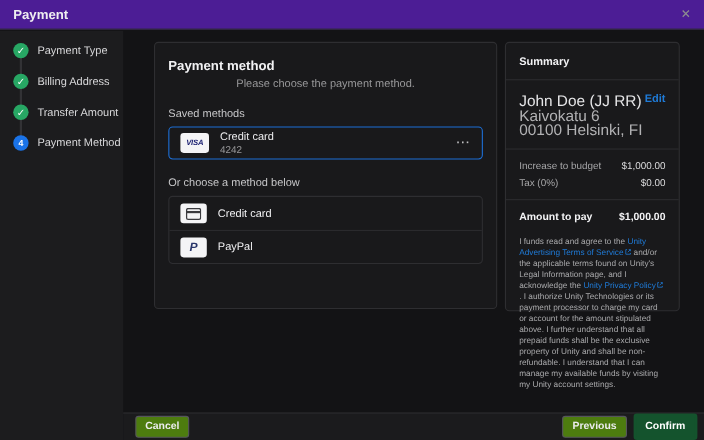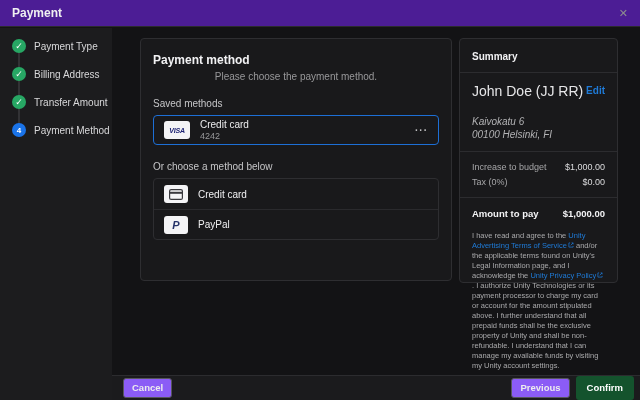--- a/index.html
+++ b/index.html
@@ -73,42 +73,42 @@
   }
   .method-label { font-size:10px; color:#f0f0f2; }
   .pp-letter { font-size:11px; font-weight:bold; font-style:italic; color:#27346a; }
   .alipay-text { font-size:4.5px; font-weight:bold; color:#1677ff; white-space:nowrap; }
   
   #summary-panel { left:459px; top:38px; width:159px; height:245px; padding:12px; }
   .summary-title { font-size:10px; font-weight:bold; color:#f2f2f4; }
   .divider { height:1px; background:#2c2c2f; margin:10px -12px 0; }
   .billing { position:relative; margin-top:10px; }
   .billing-name { font-size:14px; color:#e6e6e8; }
-  .billing-addr { font-size:10px; color:#b2b2b4; margin-top:16px; line-height:13px;font-style:italic; }
+  .billing-addr { font-size:14px; color:#b2b2b4; margin-top:0; line-height:13px; }
   .edit-link { position:absolute; right:0; top:2px; font-size:10px;
     color:#1f7bd8; font-weight:bold; cursor:pointer; }
   .cost-rows { margin-top:10px; }
   .cost-row { display:flex; justify-content:space-between; font-size:9px; margin-bottom:5px; }
   .cost-label { color:#a6a6a8; }
   .cost-value { color:#dcdcde; }
   .total-row { display:flex; justify-content:space-between; margin-top:10px;
     font-size:9.5px; font-weight:bold; color:#f4f4f6; }
   .legal { margin-top:12px; font-size:7.5px; line-height:10px; color:#a9a9ab; }
   .legal-link { color:#1f7bd8; cursor:pointer;text-align:center; }
   .ext-icon { display:inline-block; vertical-align:baseline; margin-left:1px; }
   
   .footer {
     position:absolute; left:112px; right:0; bottom:0; height:25px;
     background:#1b1b1d; border-top:1px solid #2c2c2f;
     display:flex; align-items:center; padding:0 6px 0 11px; gap:6px;
   }
   .footer-spacer { flex:1; }
   .btn { font-size:9.5px; font-weight:bold; padding:3px 8px; border-radius:3px;
     cursor:pointer; line-height:1.2; }
-  .btn-secondary { background:#8b5cf6; border:1px solid #56565b; color:#ececee; }
+  .btn-secondary { background:#4d7c0f; border:1px solid #56565b; color:#ececee; }
   .btn-primary { background:#14532d; border:3px solid #14532d; color:#ffffff; }
 </style>
 </head>
 <body>
 
 <div class="titlebar">
   <span class="modal-title">Payment</span>
   <span class="close-btn">✕</span>
 </div>
 
@@ -193,21 +193,21 @@
       <span class="cost-value">$0.00</span>
     </div>
   </div>
   <div class="divider"></div>
 
   <div class="total-row">
     <span>Amount to pay</span>
     <span>$1,000.00</span>
   </div>
 
-  <div class="legal"><span>I have read and agree to the </span><span class="legal-link">Unity Advertising Terms of Service</span><span class="ext-icon"><svg width="6" height="6" viewBox="0 0 10 10">
+  <div class="legal"><span>I funds read and agree to the </span><span class="legal-link">Unity Advertising Terms of Service</span><span class="ext-icon"><svg width="6" height="6" viewBox="0 0 10 10">
           <path d="M3.5 1.5H1.5v7h7v-2M6 1.5h2.5V4M8.5 1.5L4.5 5.5" fill="none" stroke="#1f7bd8" stroke-width="1.2"></path>
         </svg></span><span> and/or the applicable terms found on Unity's Legal Information page, and I acknowledge the </span><span class="legal-link">Unity Privacy Policy</span><span class="ext-icon"><svg width="6" height="6" viewBox="0 0 10 10">
           <path d="M3.5 1.5H1.5v7h7v-2M6 1.5h2.5V4M8.5 1.5L4.5 5.5" fill="none" stroke="#1f7bd8" stroke-width="1.2"></path>
         </svg></span><span>. I authorize Unity Technologies or its payment processor to charge my card or account for the amount stipulated above. I further understand that all prepaid funds shall be the exclusive property of Unity and shall be non-refundable. I understand that I can manage my available funds by visiting my Unity account settings.</span></div>
 </div>
 
 <div class="footer">
   <button class="btn btn-secondary">Cancel</button>
   <div class="footer-spacer"></div>
   <button class="btn btn-secondary">Previous</button>

